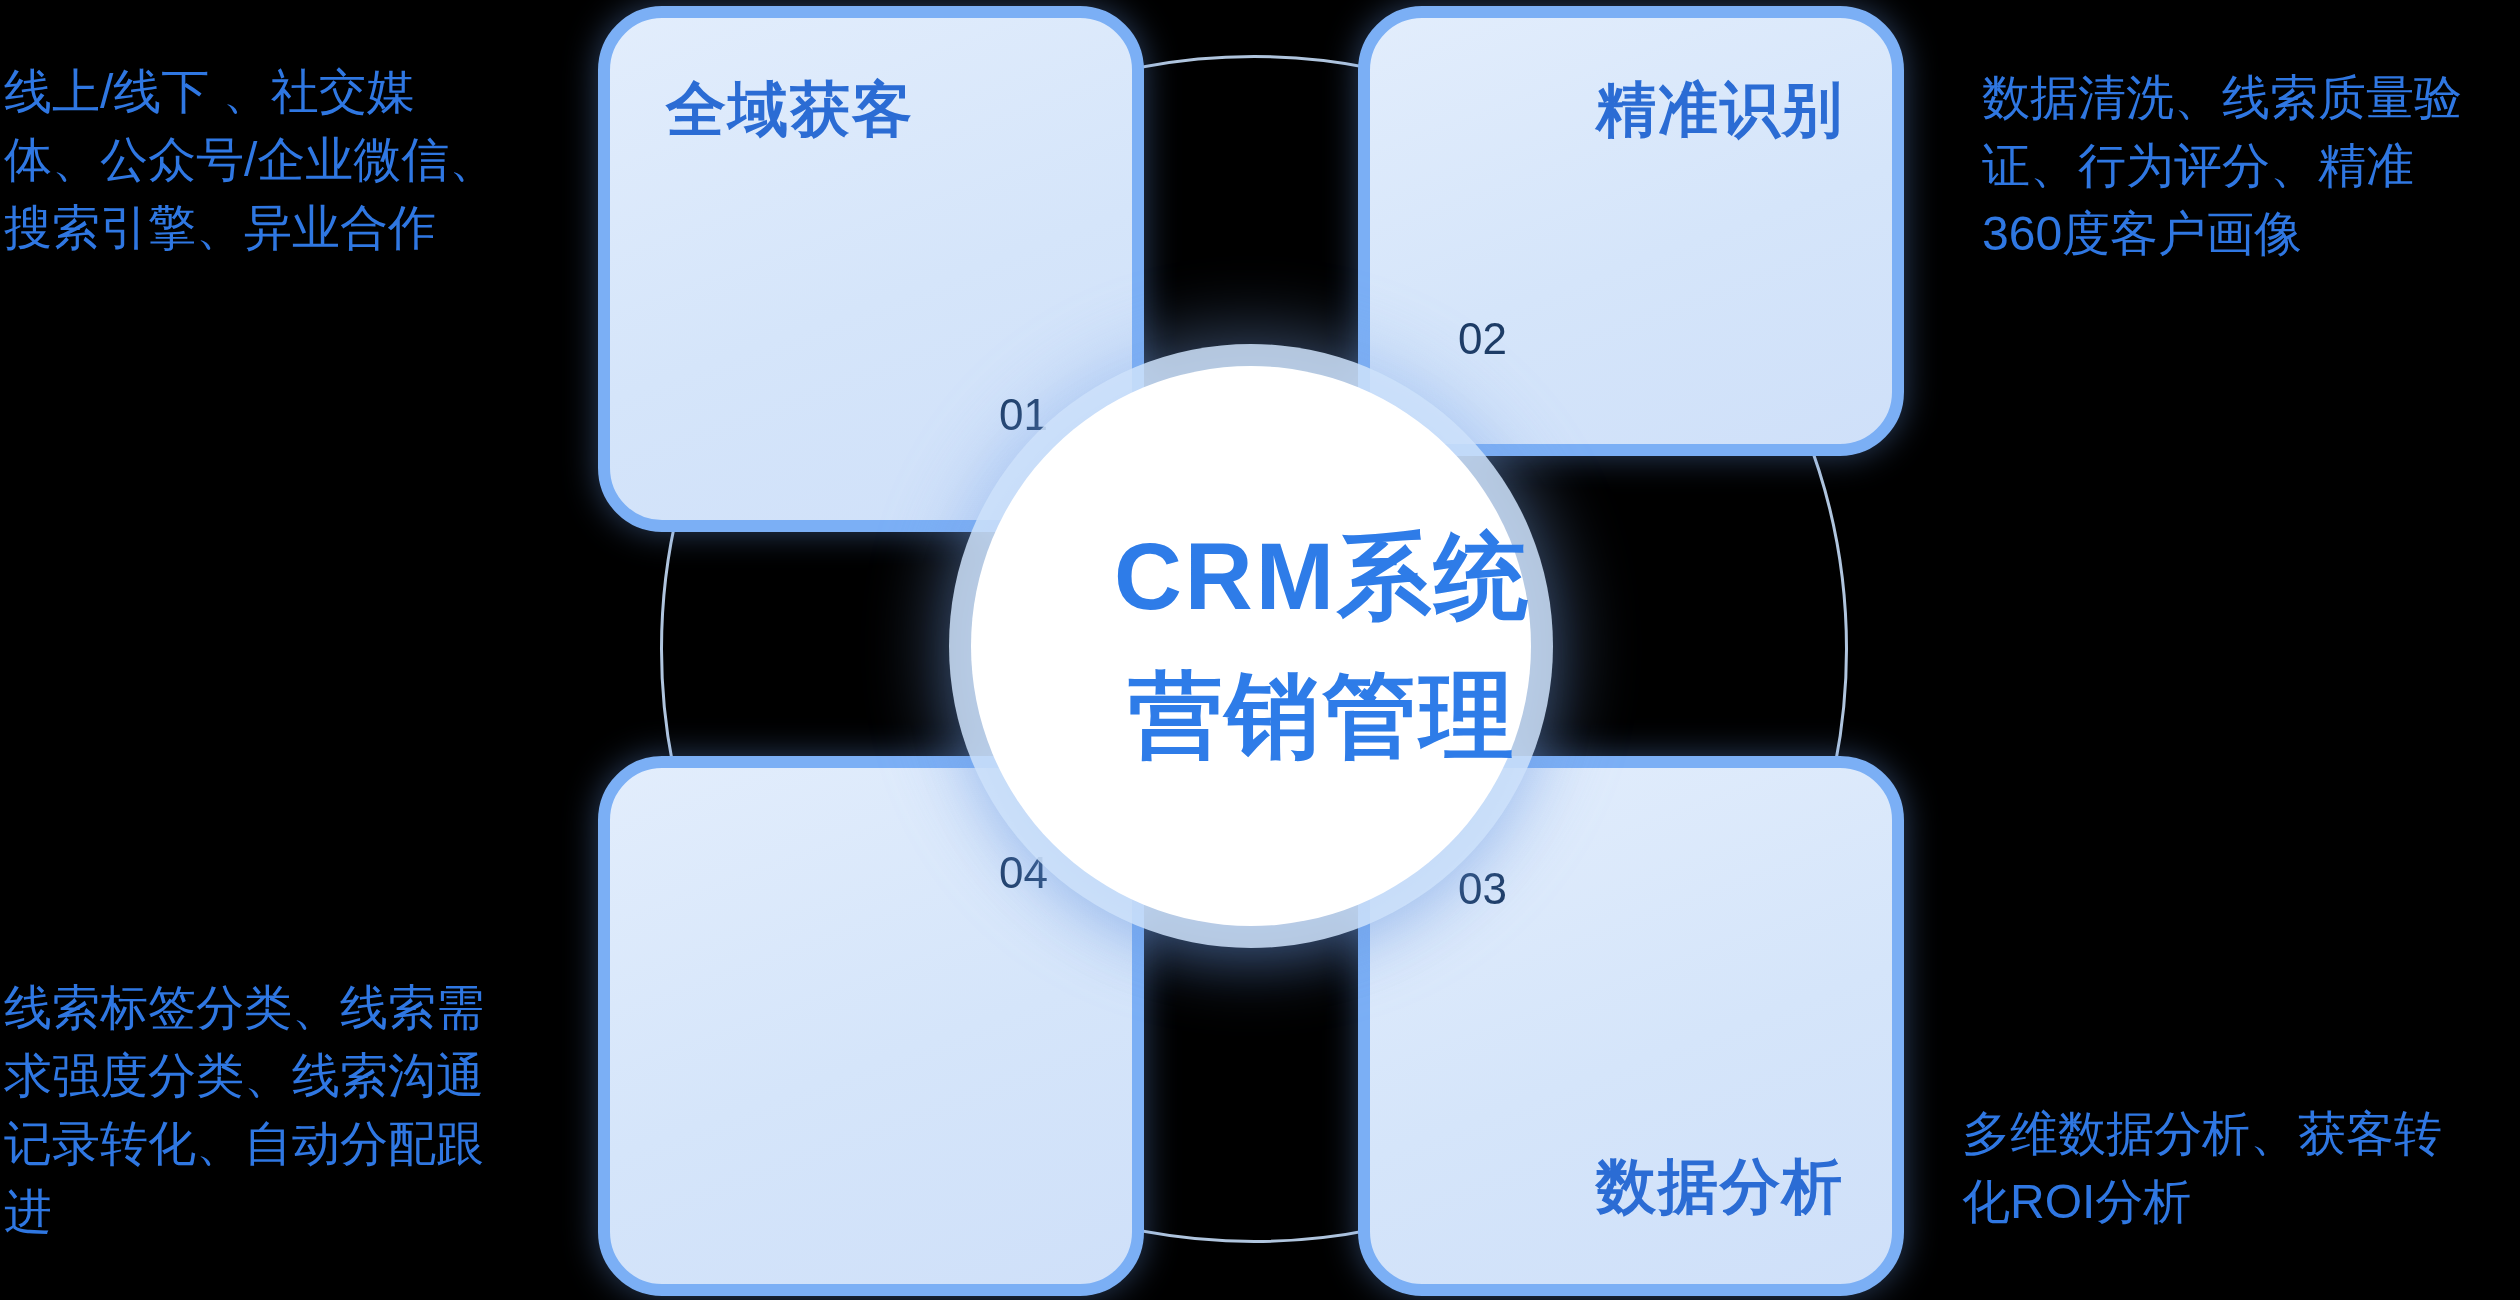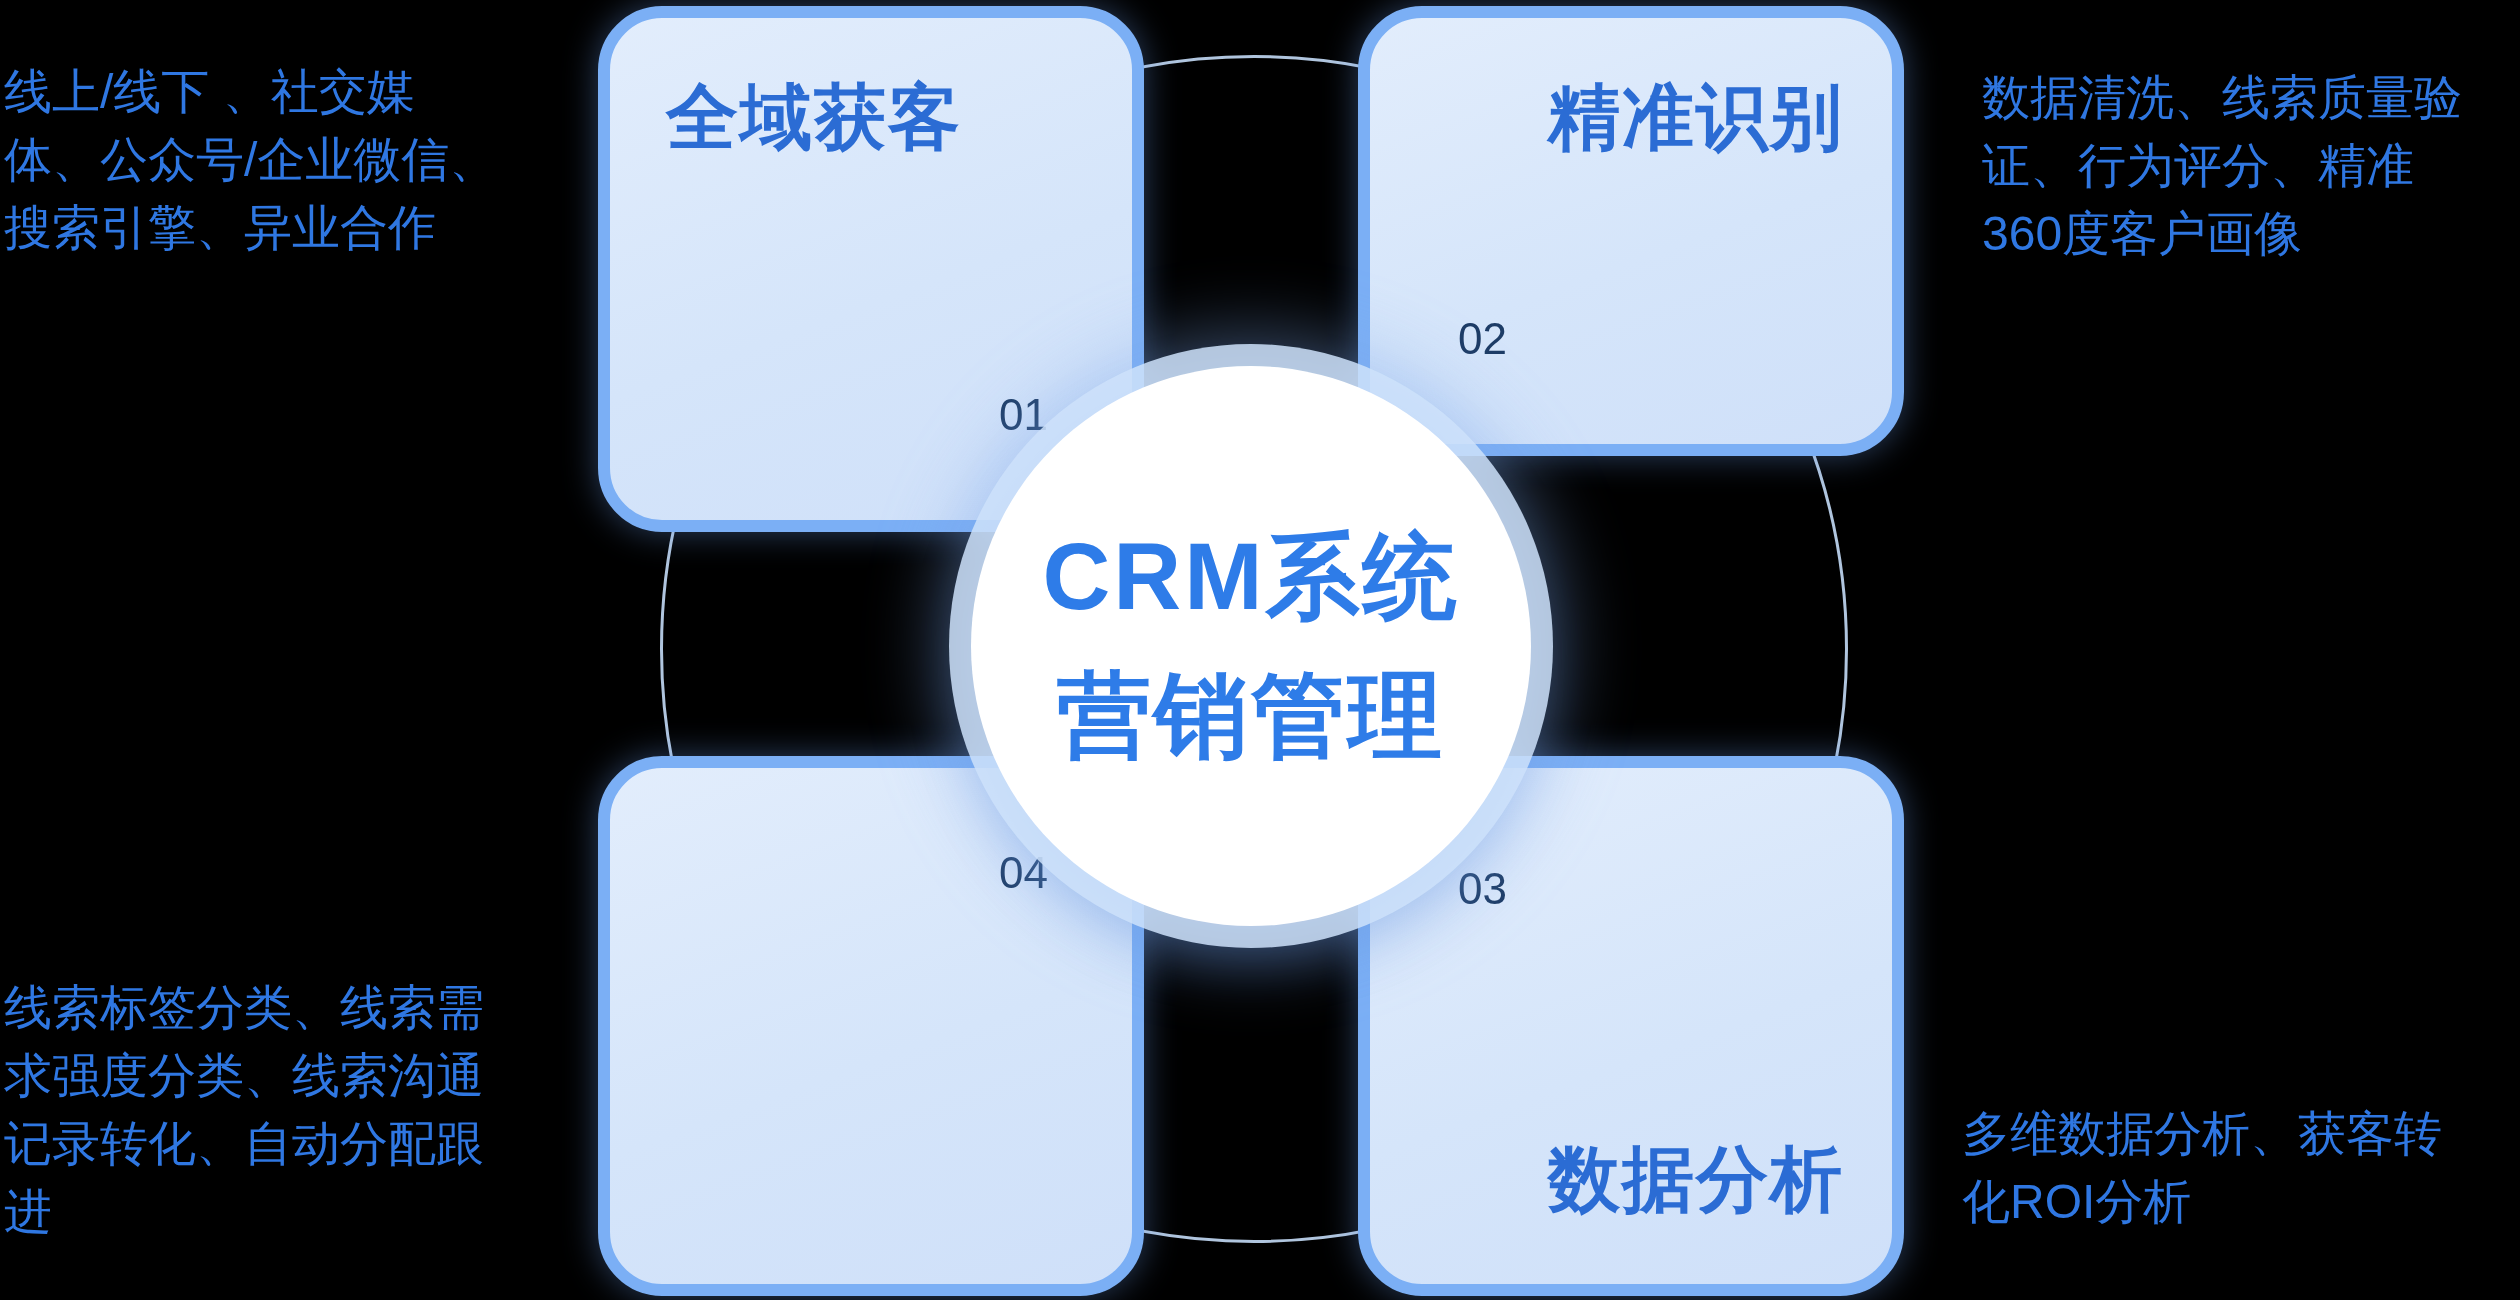--- a/index.html
+++ b/index.html
@@ -37,21 +37,21 @@
     box-shadow: 0 0 34px rgba(110, 160, 240, 0.40);
     z-index: 2;
   }
   .card-tl { left: 598px;  top: 6px;   height: 526px; }
   .card-tr { left: 1358px; top: 6px;   height: 450px; }
   .card-bl { left: 598px;  top: 756px; height: 540px; }
   .card-br { left: 1358px; top: 756px; height: 540px; }
 
   .card-title {
     position: absolute;
-    font-size: 72px;
+    font-size: 60px;
     font-weight: bold;
     letter-spacing: 2px;
     color: var(--title-color, #2b6cd4);
     white-space: nowrap;
   }
   .card-tl .card-title { left: 56px;  top: 52px; }
   .card-tr .card-title { right: 48px; top: 52px; }
   .card-bl .card-title { left: 56px;  bottom: 56px; }
   .card-br .card-title { right: 48px; bottom: 56px; }
 
@@ -75,21 +75,21 @@
     height: 560px;
     background: #ffffff;
     border-radius: 50%;
     box-shadow:
       0 0 0 22px rgba(206, 226, 250, 0.85),
       0 0 70px 34px rgba(130, 172, 238, 0.40),
       0 24px 60px rgba(70, 120, 210, 0.35);
     z-index: 3;
     display: flex;
     align-items: center;
-    justify-content: center;
+    justify-content: flex-end;
   }
   .center-text {
     text-align: center;
     font-size: 94px;
     line-height: 1.48;
     font-weight: bold;
     letter-spacing: 3px;
     color: var(--center-text-color, #2e7ce8);
   }
 

